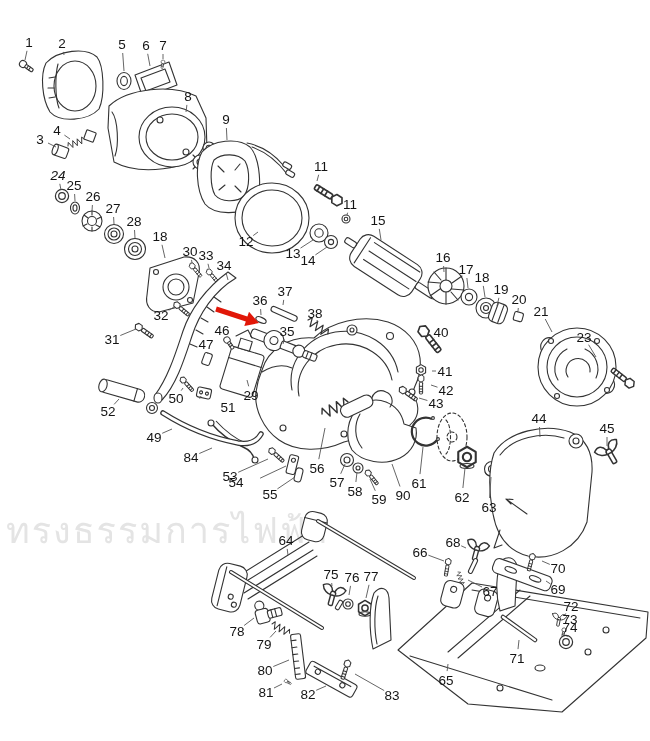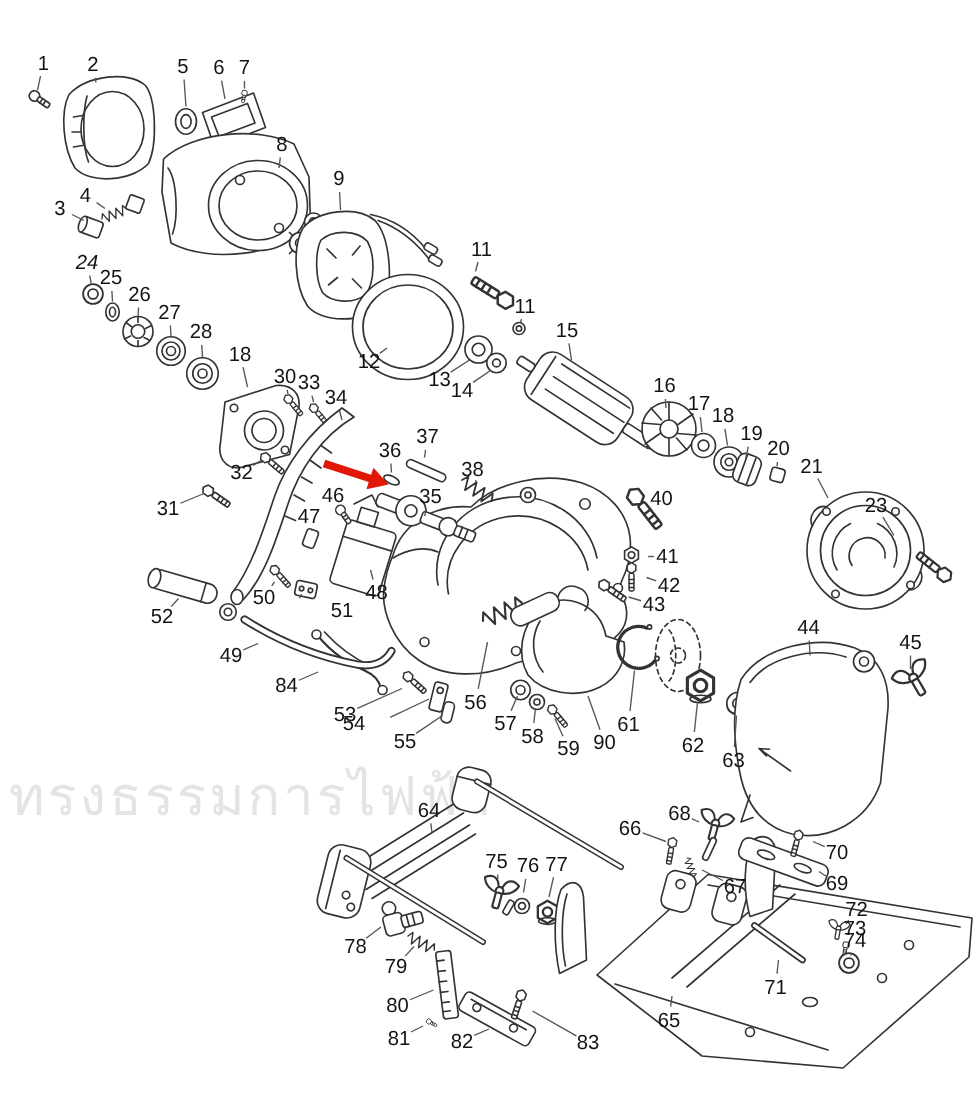--- a/index.html
+++ b/index.html
@@ -539,21 +539,21 @@
       <span class="callout" style="left: 285px; top: 291px;">37</span>
       <span class="callout" style="left: 315px; top: 313px;">38</span>
       <span class="callout" style="left: 441px; top: 332px;">40</span>
       <span class="callout" style="left: 445px; top: 371px;">41</span>
       <span class="callout" style="left: 446px; top: 390px;">42</span>
       <span class="callout" style="left: 436px; top: 403px;">43</span>
       <span class="callout" style="left: 539px; top: 418px;">44</span>
       <span class="callout" style="left: 607px; top: 428px;">45</span>
       <span class="callout" style="left: 222px; top: 330px;">46</span>
       <span class="callout" style="left: 206px; top: 344px;">47</span>
-      <span class="callout" style="left: 251px; top: 395px;">48</span>
+      <span class="callout" style="left: 251px; top: 395px;">29</span>
       <span class="callout" style="left: 154px; top: 437px;">49</span>
       <span class="callout" style="left: 176px; top: 398px;">50</span>
       <span class="callout" style="left: 196px; top: 407px; margin-left: 32px;">51</span>
       <span class="callout" style="left: 108px; top: 411px;">52</span>
       <span class="callout" style="left: 230px; top: 476px;">53</span>
       <span class="callout" style="left: 236px; top: 482px;">54</span>
       <span class="callout" style="left: 270px; top: 494px;">55</span>
       <span class="callout" style="left: 317px; top: 468px;">56</span>
       <span class="callout" style="left: 337px; top: 482px;">57</span>
       <span class="callout" style="left: 355px; top: 491px;">58</span>

